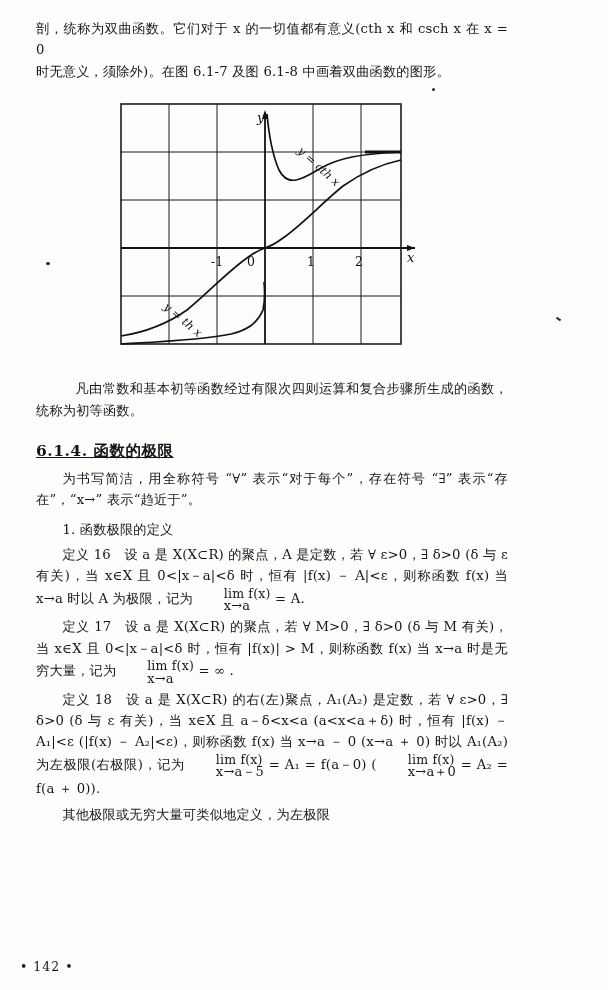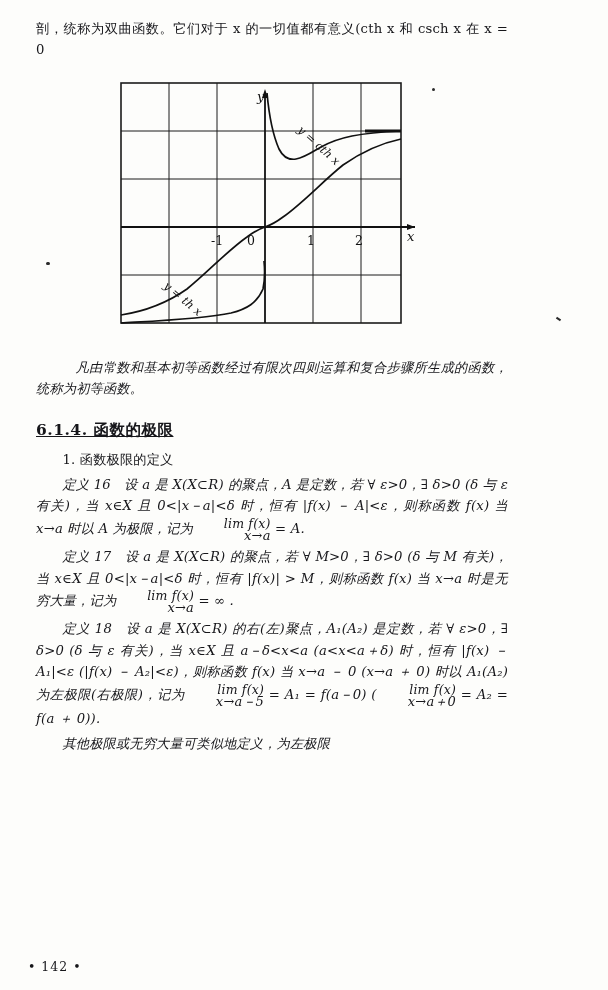--- a/index.html
+++ b/index.html
@@ -57,55 +57,56 @@
     margin: 20px 0 6px 0;
     letter-spacing: 0.5px;
     text-decoration: underline;
   }
   .subhead {
     font-size: 13.2px;
     font-weight: normal;
     margin: 8px 0 0 0;
     text-indent: 2em;
   }
-  .para { margin-top: 4px; font-style: italic; }
+  .para { margin-top: 4px; }
 
   
   .folio {
     position: absolute;
-    left: 28px;
+    left: 20px;
     bottom: 16px;
     font-size: 12.5px;
     letter-spacing: 1px;
   }
 
   
   .speck {
     position: absolute;
     background: #2b2b2b;
   }
   .lim {
     display: inline-block;
-    text-align: right;
+    text-align: left;
     vertical-align: middle;
     line-height: 1.0;
   }
   .lim .top { font-size: 12.5px; }
   .lim .bot { font-size: 13px; display: block; margin-top: -1px; }
 </style>
 </head>
 <body>
 
 <div class="page">
 
   <div class="speck" style="left:46px;top:262px;width:4px;height:3px;border-radius:2px;"></div>
   <div class="speck" style="left:556px;top:318px;width:5px;height:2px;transform:rotate(35deg);"></div>
   <div class="speck" style="left:432px;top:88px;width:3px;height:3px;border-radius:2px;"></div>
 
   <p>剖，统称为双曲函数。它们对于 x 的一切值都有意义(cth x 和 csch x 在 x = 0</p>
+  <p>时无意义，须除外)。在图 6.1-7 及图 6.1-8 中画着双曲函数的图形。</p>
 
   <div class="figure-wrap">
     <div class="figure-box">
       <svg width="330" height="262" viewBox="0 0 330 262">
 
         <rect x="14" y="8" width="280" height="240" fill="none" stroke="#1b1b1b" stroke-width="1.6"></rect>
 
         <g stroke="#1b1b1b" stroke-width="1">
           <line x1="62" y1="8" x2="62" y2="248"></line>
           <line x1="110" y1="8" x2="110" y2="248"></line>
@@ -146,20 +147,21 @@
         <text transform="translate(56,212) rotate(40)" font-family="DejaVu Serif, serif" font-style="italic" font-size="11.5" fill="#111">y = th x</text>
       </svg>
     </div>
   </div>
 
 
   <p class="indent3 para" style="margin-top:20px;">凡由常数和基本初等函数经过有限次四则运算和复合步骤所生成的函数，统称为初等函数。</p>
 
   <h2 class="section">6.1.4. 函数的极限</h2>
 
+  <p class="indent2 para">为书写简洁，用全称符号 “∀” 表示“对于每个”，存在符号 “∃” 表示“存在”，“x→” 表示“趋近于”。</p>
 
   <p class="subhead">1. 函数极限的定义</p>
 
   <p class="indent2 para">
     <span>定义 16　设 a 是 X(X⊂R) 的聚点，A 是定数，若 ∀ ε&gt;0，∃ δ&gt;0 (δ 与 ε 有关)，当 x∈X 且 0&lt;|x－a|&lt;δ 时，恒有 |f(x) － A|&lt;ε，则称函数 f(x) 当 x→a 时以 A 为极限，记为</span>
     <span class="lim">
       <span class="top">lim f(x)</span>
       <span class="bot">x→a</span>
     </span>
     <span>= A.</span>

